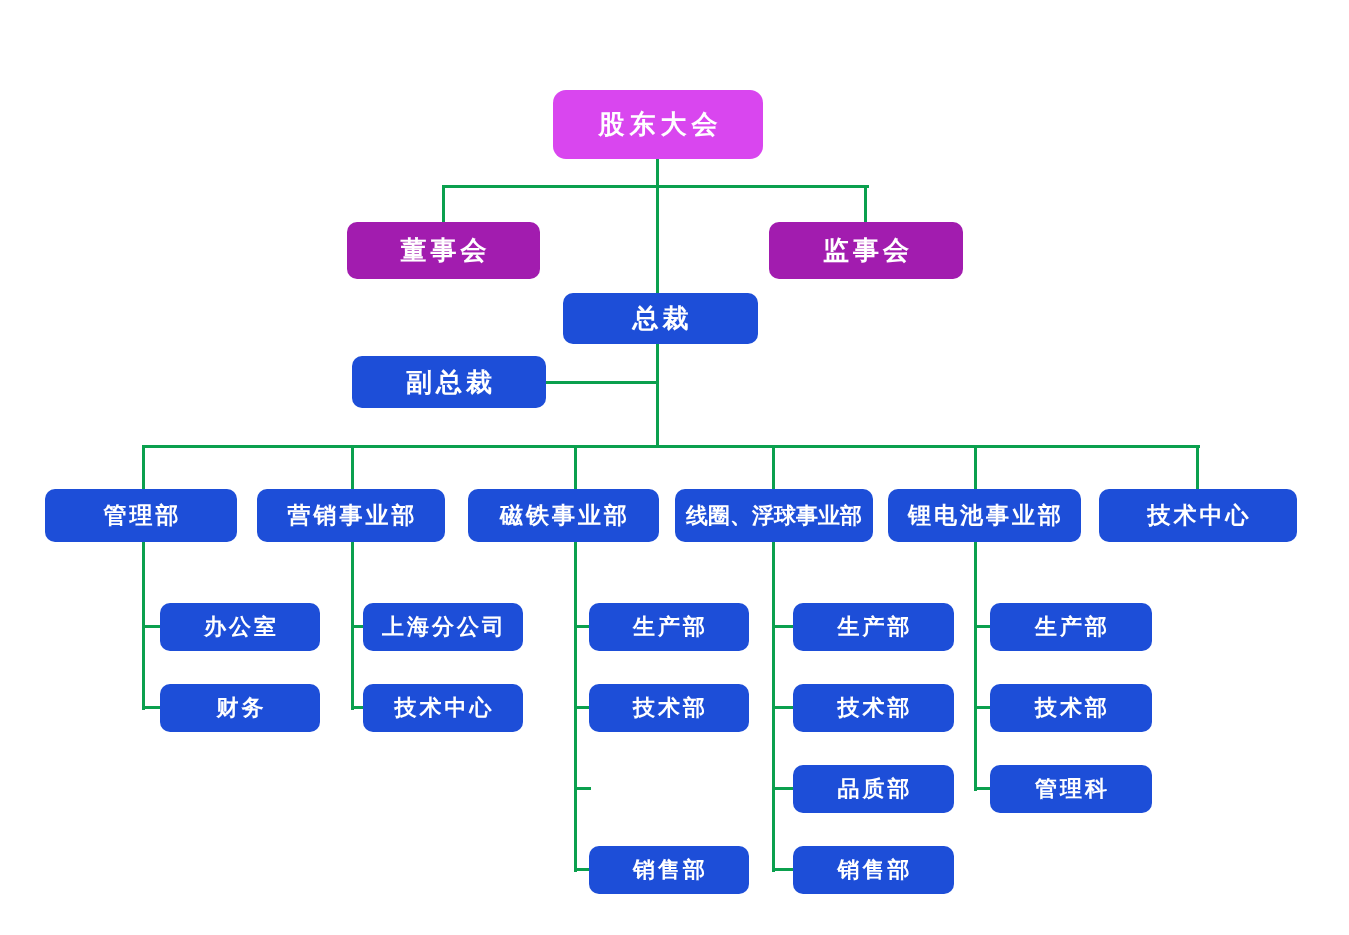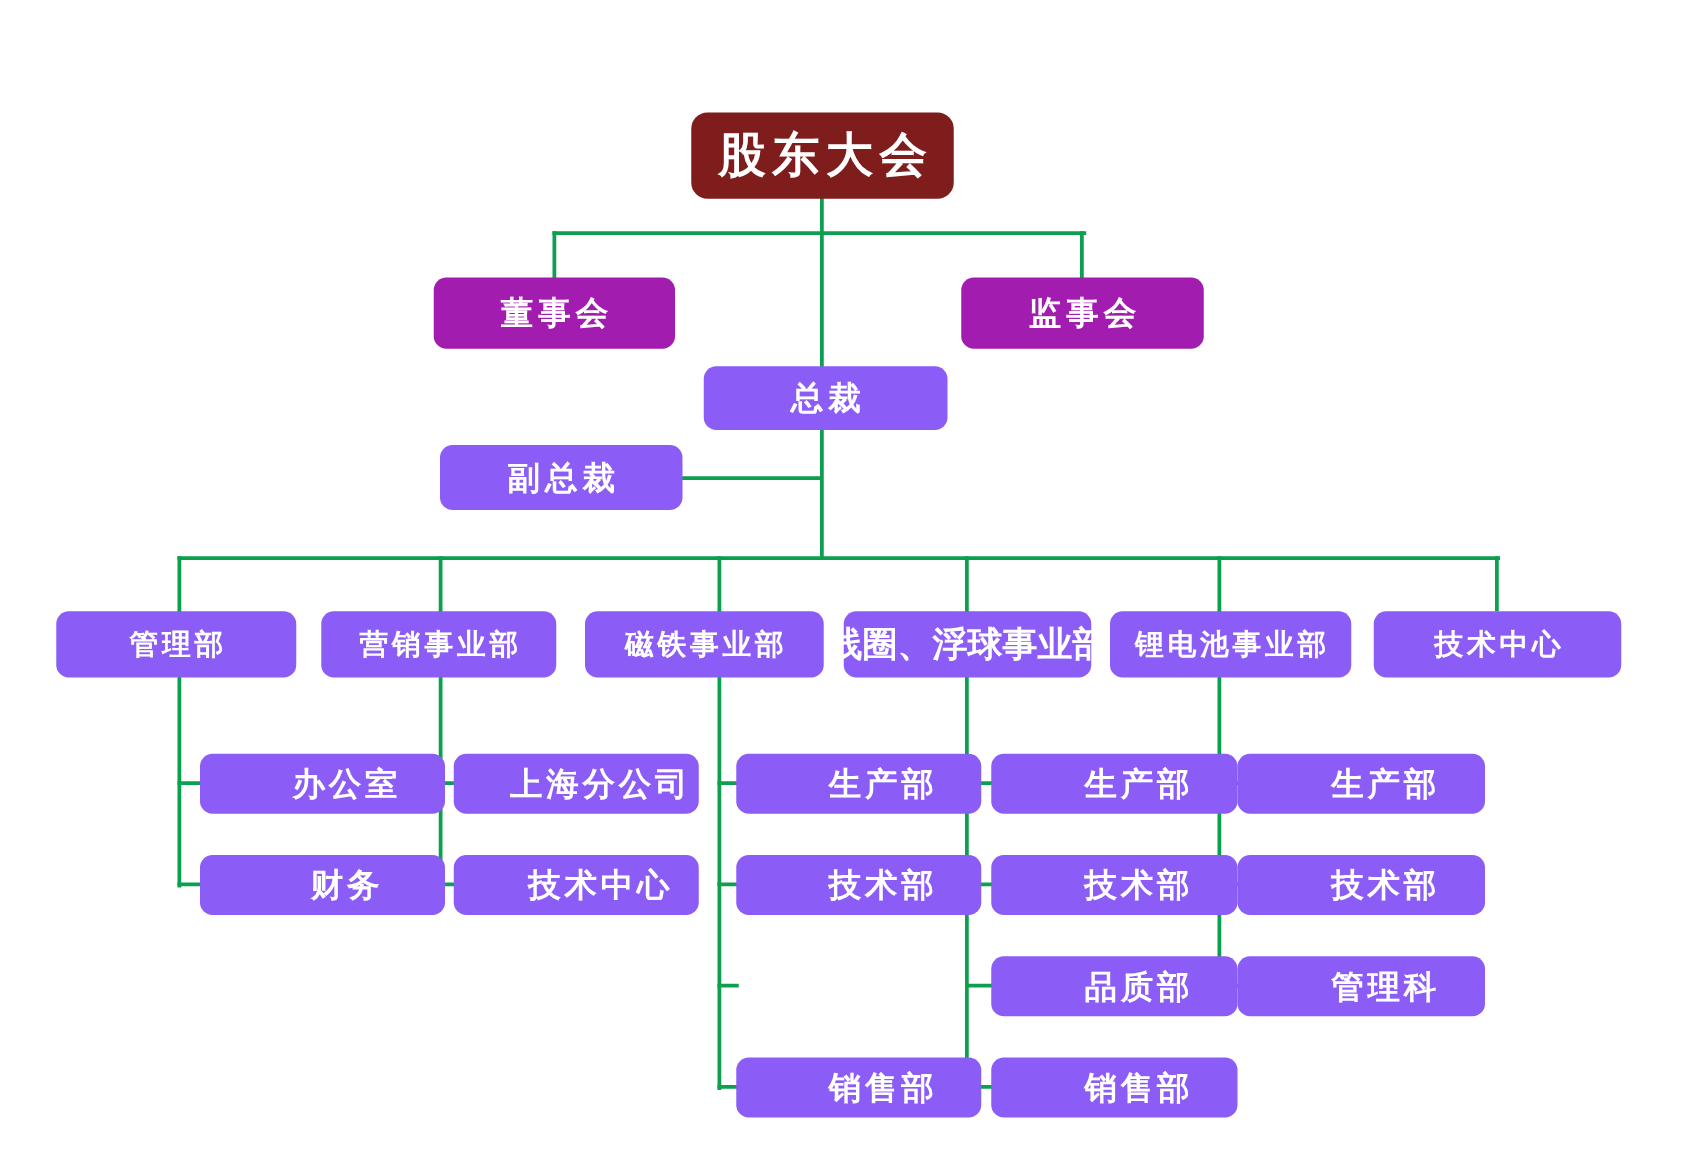--- a/index.html
+++ b/index.html
@@ -12,27 +12,27 @@
   }
   .ln{position:absolute;background:#0ba04e;z-index:1;}
   .box{
     position:absolute;z-index:2;
     display:flex;align-items:center;justify-content:center;
     color:#ffffff;font-weight:bold;
     border-radius:10px;
     letter-spacing:3px;text-indent:3px;
     white-space:nowrap;
   }
-  .navy{background:#7f1d1d;border-radius:13px;font-size:38px;letter-spacing:5px;text-indent:5px;}
+  .navy{background:#d946ef;border-radius:13px;font-size:26px;letter-spacing:5px;text-indent:5px;}
   .orange{background:#a21caf;font-size:26px;letter-spacing:4px;text-indent:4px;}
-  .blue{background:#8b5cf6;}
+  .blue{background:#1d4ed8;}
   .lvl2{font-size:26px;letter-spacing:4px;text-indent:4px;}
   .dept{font-size:23px;}
-  .dept.tight{font-size:28px;letter-spacing:0;text-indent:0;}
-  .child{font-size:26px;padding-left:36px;}
+  .dept.tight{font-size:22px;letter-spacing:0;text-indent:0;}
+  .child{font-size:22px;}
 </style>
 </head>
 <body>
 
 <div id="canvas">
 
   <div class="ln" style="left:656px;top:158px;width:3px;height:136px"></div>
   <div class="ln" style="left:442px;top:185px;width:427px;height:3px"></div>
   <div class="ln" style="left:442px;top:185px;width:3px;height:38px"></div>
   <div class="ln" style="left:864px;top:185px;width:3px;height:38px"></div>

